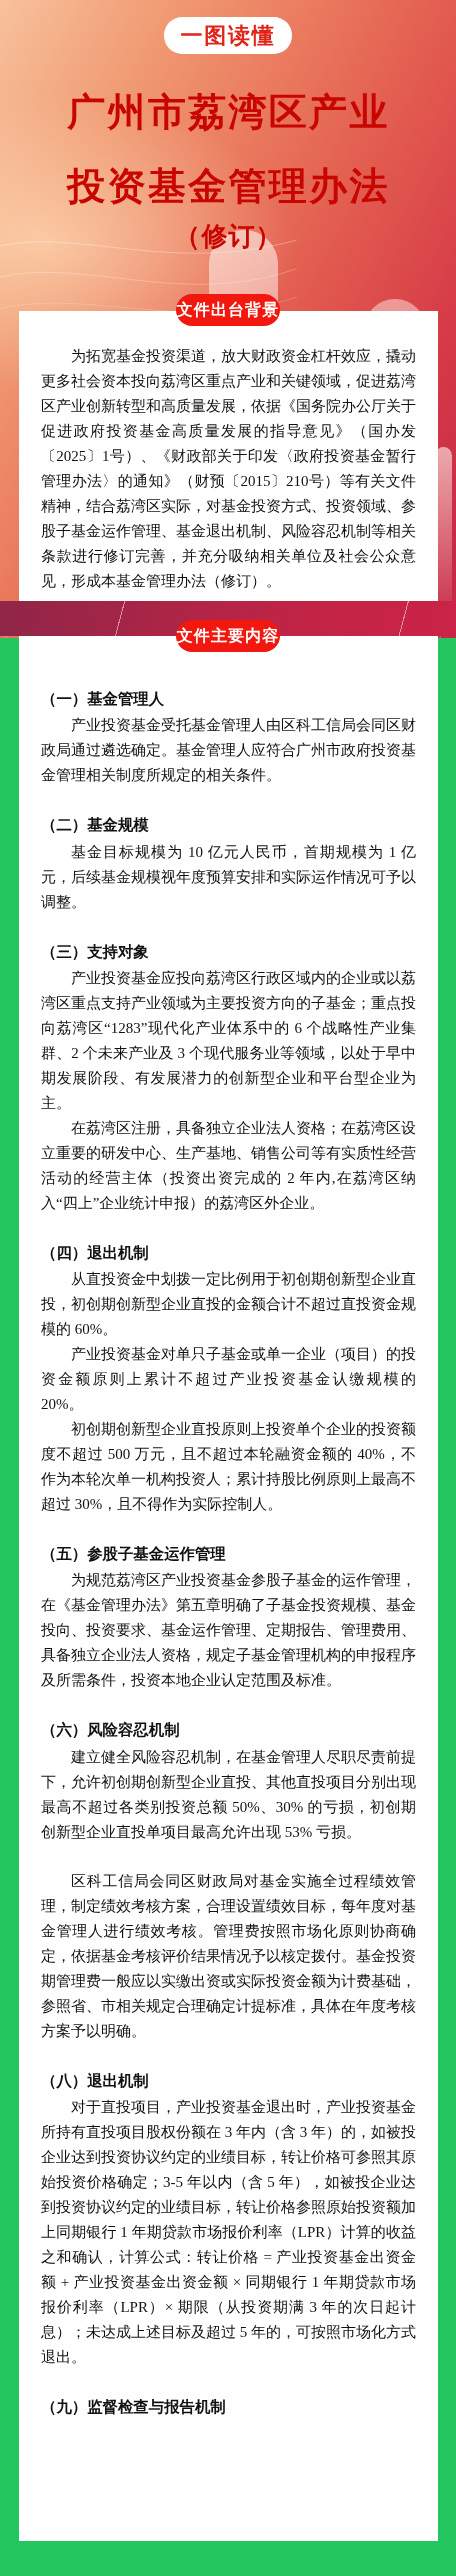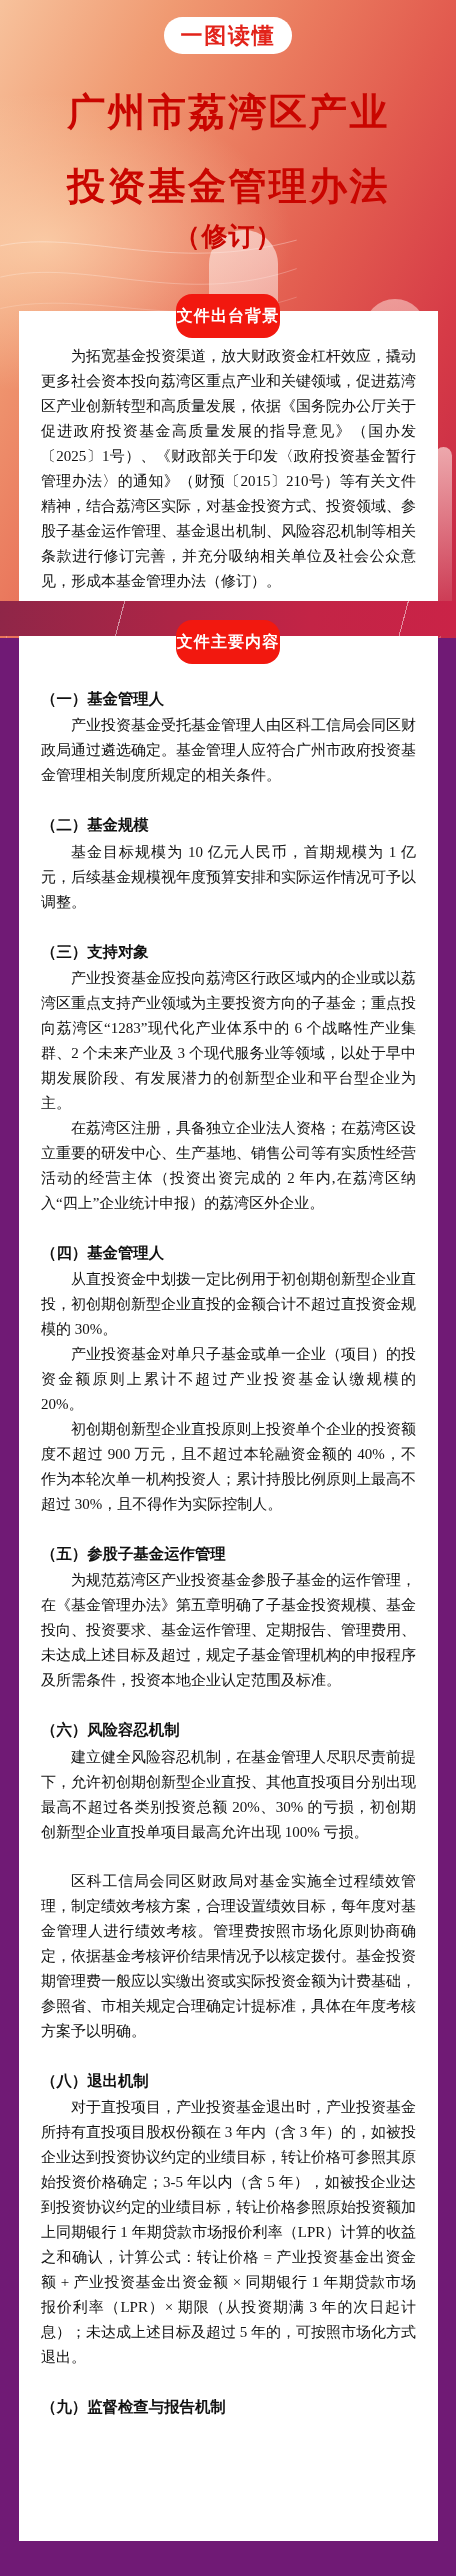--- a/index.html
+++ b/index.html
@@ -1,17 +1,17 @@
 <!DOCTYPE html>
 <html style="font-size:9.1px"><head>
 <meta charset="utf-8">
 <style>
   html,body{margin:0;padding:0;}
   body{font-family:"Liberation Serif","DejaVu Serif",serif;}
-  #page{position:relative;width:457px;height:2576px;background:#701a75;overflow:hidden;}
+  #page{position:relative;width:457px;height:2576px;background:#22c55e;overflow:hidden;}
 
   
   #hero{position:absolute;top:0;left:0;width:457px;height:638px;
     background:
       radial-gradient(400px 240px at 10% 38%, rgba(255,226,190,.65), rgba(255,226,190,0) 62%),
       linear-gradient(118deg,#f7c29c 0%,#f09a72 22%,#ea7a5e 40%,#e25b4f 58%,#d63b47 78%,#c62846 96%);}
   #hero::after{content:"";position:absolute;left:0;right:0;bottom:0;height:137px;
     background:repeating-linear-gradient(115deg,transparent 0 63px,rgba(255,255,255,.22) 63px 64px,transparent 64px 131px);}
   .waves{position:absolute;left:0;top:223px;opacity:.55;}
   .pillars{position:absolute;right:0;top:200px;width:257px;height:401px;overflow:hidden;}
@@ -36,21 +36,21 @@
   
   .gap-band{position:absolute;left:0;top:601px;width:457px;height:35px;
     background:linear-gradient(96deg,#8f2648 0%,#ad2546 38%,#c32446 68%,#ca2347 100%);}
   .gap-band::after{content:"";position:absolute;inset:0;
     background:repeating-linear-gradient(105deg,transparent 0 120px,rgba(255,255,255,.5) 120px 121px,transparent 121px 274px);}
 
   
   .card{position:absolute;left:19px;width:419px;background:#ffffff;}
   #card1{top:311px;height:290px;}
   #card2{top:636px;height:1905px;overflow:hidden;}
-  .badge{position:absolute;width:104px;height:44px;left:176px;background:#f2180f;border-radius:16px;
+  .badge{position:absolute;width:104px;height:32px;left:176px;background:#f2180f;border-radius:16px;
     display:flex;align-items:center;justify-content:center;color:#ffffff;font-weight:bold;font-size:16px;letter-spacing:1.1px;}
   #badge1{top:294px;}
   #badge2{top:620px;}
 
   .card-inner{padding:0 22px;}
   #card1 .card-inner{padding-top:33px;}
   #card2 .card-inner{padding-top:50px;}
 
   .para{margin:0;font-size:15px;line-height:25px;color:#111111;text-align:justify;text-indent:2em;
     font-family:"Liberation Serif","DejaVu Serif",serif;}
@@ -103,32 +103,32 @@
         <div class="section">
           <div class="sec-heading">（二）基金规模</div>
           <p class="para">基金目标规模为 10 亿元人民币，首期规模为 1 亿元，后续基金规模视年度预算安排和实际运作情况可予以调整。</p>
         </div>
         <div class="section">
           <div class="sec-heading">（三）支持对象</div>
           <p class="para">产业投资基金应投向荔湾区行政区域内的企业或以荔湾区重点支持产业领域为主要投资方向的子基金；重点投向荔湾区“1283”现代化产业体系中的 6 个战略性产业集群、2 个未来产业及 3 个现代服务业等领域，以处于早中期发展阶段、有发展潜力的创新型企业和平台型企业为主。</p>
           <p class="para">在荔湾区注册，具备独立企业法人资格；在荔湾区设立重要的研发中心、生产基地、销售公司等有实质性经营活动的经营主体（投资出资完成的 2 年内,在荔湾区纳入“四上”企业统计申报）的荔湾区外企业。</p>
         </div>
         <div class="section">
-          <div class="sec-heading">（四）基金管理人</div>
-          <p class="para">从直投资金中划拨一定比例用于初创期创新型企业直投，初创期创新型企业直投的金额合计不超过直投资金规模的 30%。</p>
+          <div class="sec-heading">（四）退出机制</div>
+          <p class="para">从直投资金中划拨一定比例用于初创期创新型企业直投，初创期创新型企业直投的金额合计不超过直投资金规模的 60%。</p>
           <p class="para">产业投资基金对单只子基金或单一企业（项目）的投资金额原则上累计不超过产业投资基金认缴规模的 20%。</p>
-          <p class="para">初创期创新型企业直投原则上投资单个企业的投资额度不超过 900 万元，且不超过本轮融资金额的 40%，不作为本轮次单一机构投资人；累计持股比例原则上最高不超过 30%，且不得作为实际控制人。</p>
+          <p class="para">初创期创新型企业直投原则上投资单个企业的投资额度不超过 500 万元，且不超过本轮融资金额的 40%，不作为本轮次单一机构投资人；累计持股比例原则上最高不超过 30%，且不得作为实际控制人。</p>
         </div>
         <div class="section">
           <div class="sec-heading">（五）参股子基金运作管理</div>
-          <p class="para">为规范荔湾区产业投资基金参股子基金的运作管理，在《基金管理办法》第五章明确了子基金投资规模、基金投向、投资要求、基金运作管理、定期报告、管理费用、未达成上述目标及超过，规定子基金管理机构的申报程序及所需条件，投资本地企业认定范围及标准。</p>
+          <p class="para">为规范荔湾区产业投资基金参股子基金的运作管理，在《基金管理办法》第五章明确了子基金投资规模、基金投向、投资要求、基金运作管理、定期报告、管理费用、具备独立企业法人资格，规定子基金管理机构的申报程序及所需条件，投资本地企业认定范围及标准。</p>
         </div>
         <div class="section">
           <div class="sec-heading">（六）风险容忍机制</div>
-          <p class="para">建立健全风险容忍机制，在基金管理人尽职尽责前提下，允许初创期创新型企业直投、其他直投项目分别出现最高不超过各类别投资总额 20%、30% 的亏损，初创期创新型企业直投单项目最高允许出现 100% 亏损。</p>
+          <p class="para">建立健全风险容忍机制，在基金管理人尽职尽责前提下，允许初创期创新型企业直投、其他直投项目分别出现最高不超过各类别投资总额 50%、30% 的亏损，初创期创新型企业直投单项目最高允许出现 53% 亏损。</p>
         </div>
         <div class="section">
           <p class="para">区科工信局会同区财政局对基金实施全过程绩效管理，制定绩效考核方案，合理设置绩效目标，每年度对基金管理人进行绩效考核。管理费按照市场化原则协商确定，依据基金考核评价结果情况予以核定拨付。基金投资期管理费一般应以实缴出资或实际投资金额为计费基础，参照省、市相关规定合理确定计提标准，具体在年度考核方案予以明确。</p>
         </div>
         <div class="section">
           <div class="sec-heading">（八）退出机制</div>
           <p class="para">对于直投项目，产业投资基金退出时，产业投资基金所持有直投项目股权份额在 3 年内（含 3 年）的，如被投企业达到投资协议约定的业绩目标，转让价格可参照其原始投资价格确定；3-5 年以内（含 5 年），如被投企业达到投资协议约定的业绩目标，转让价格参照原始投资额加上同期银行 1 年期贷款市场报价利率（LPR）计算的收益之和确认，计算公式：转让价格 = 产业投资基金出资金额 + 产业投资基金出资金额 × 同期银行 1 年期贷款市场报价利率（LPR）× 期限（从投资期满 3 年的次日起计息）；未达成上述目标及超过 5 年的，可按照市场化方式退出。</p>
         </div>
         <div class="section">
           <div class="sec-heading">（九）监督检查与报告机制</div>

